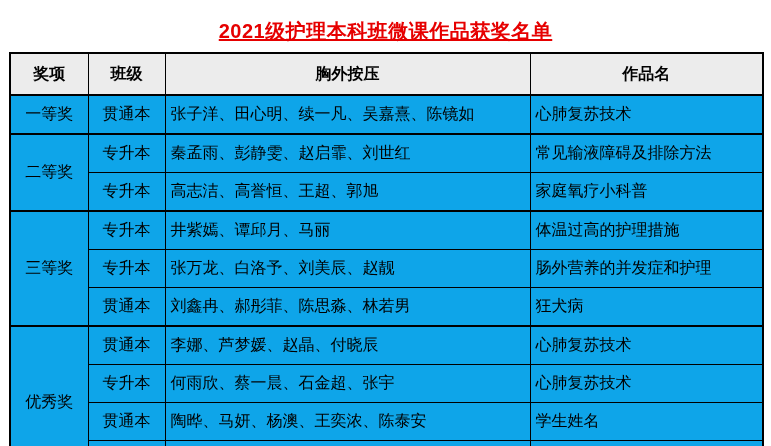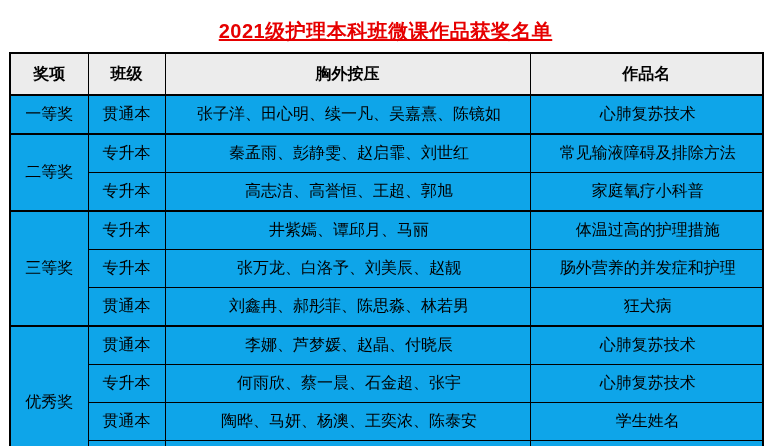--- a/index.html
+++ b/index.html
@@ -59,21 +59,21 @@
     height: 35px;
     font-size: 16px;
     background: #0ea5e9;
   }
   tbody td.cell-award,
   tbody td.cell-class {
     text-align: center;
   }
   tbody td.cell-names,
   tbody td.cell-work {
-    text-align: center;
+    text-align: left;
     padding-left: 5px;
     padding-right: 2px;
   }
   tr.group-start td {
     border-top: 2px solid #000000;
   }
 </style>
 </head>
 <body>
 

